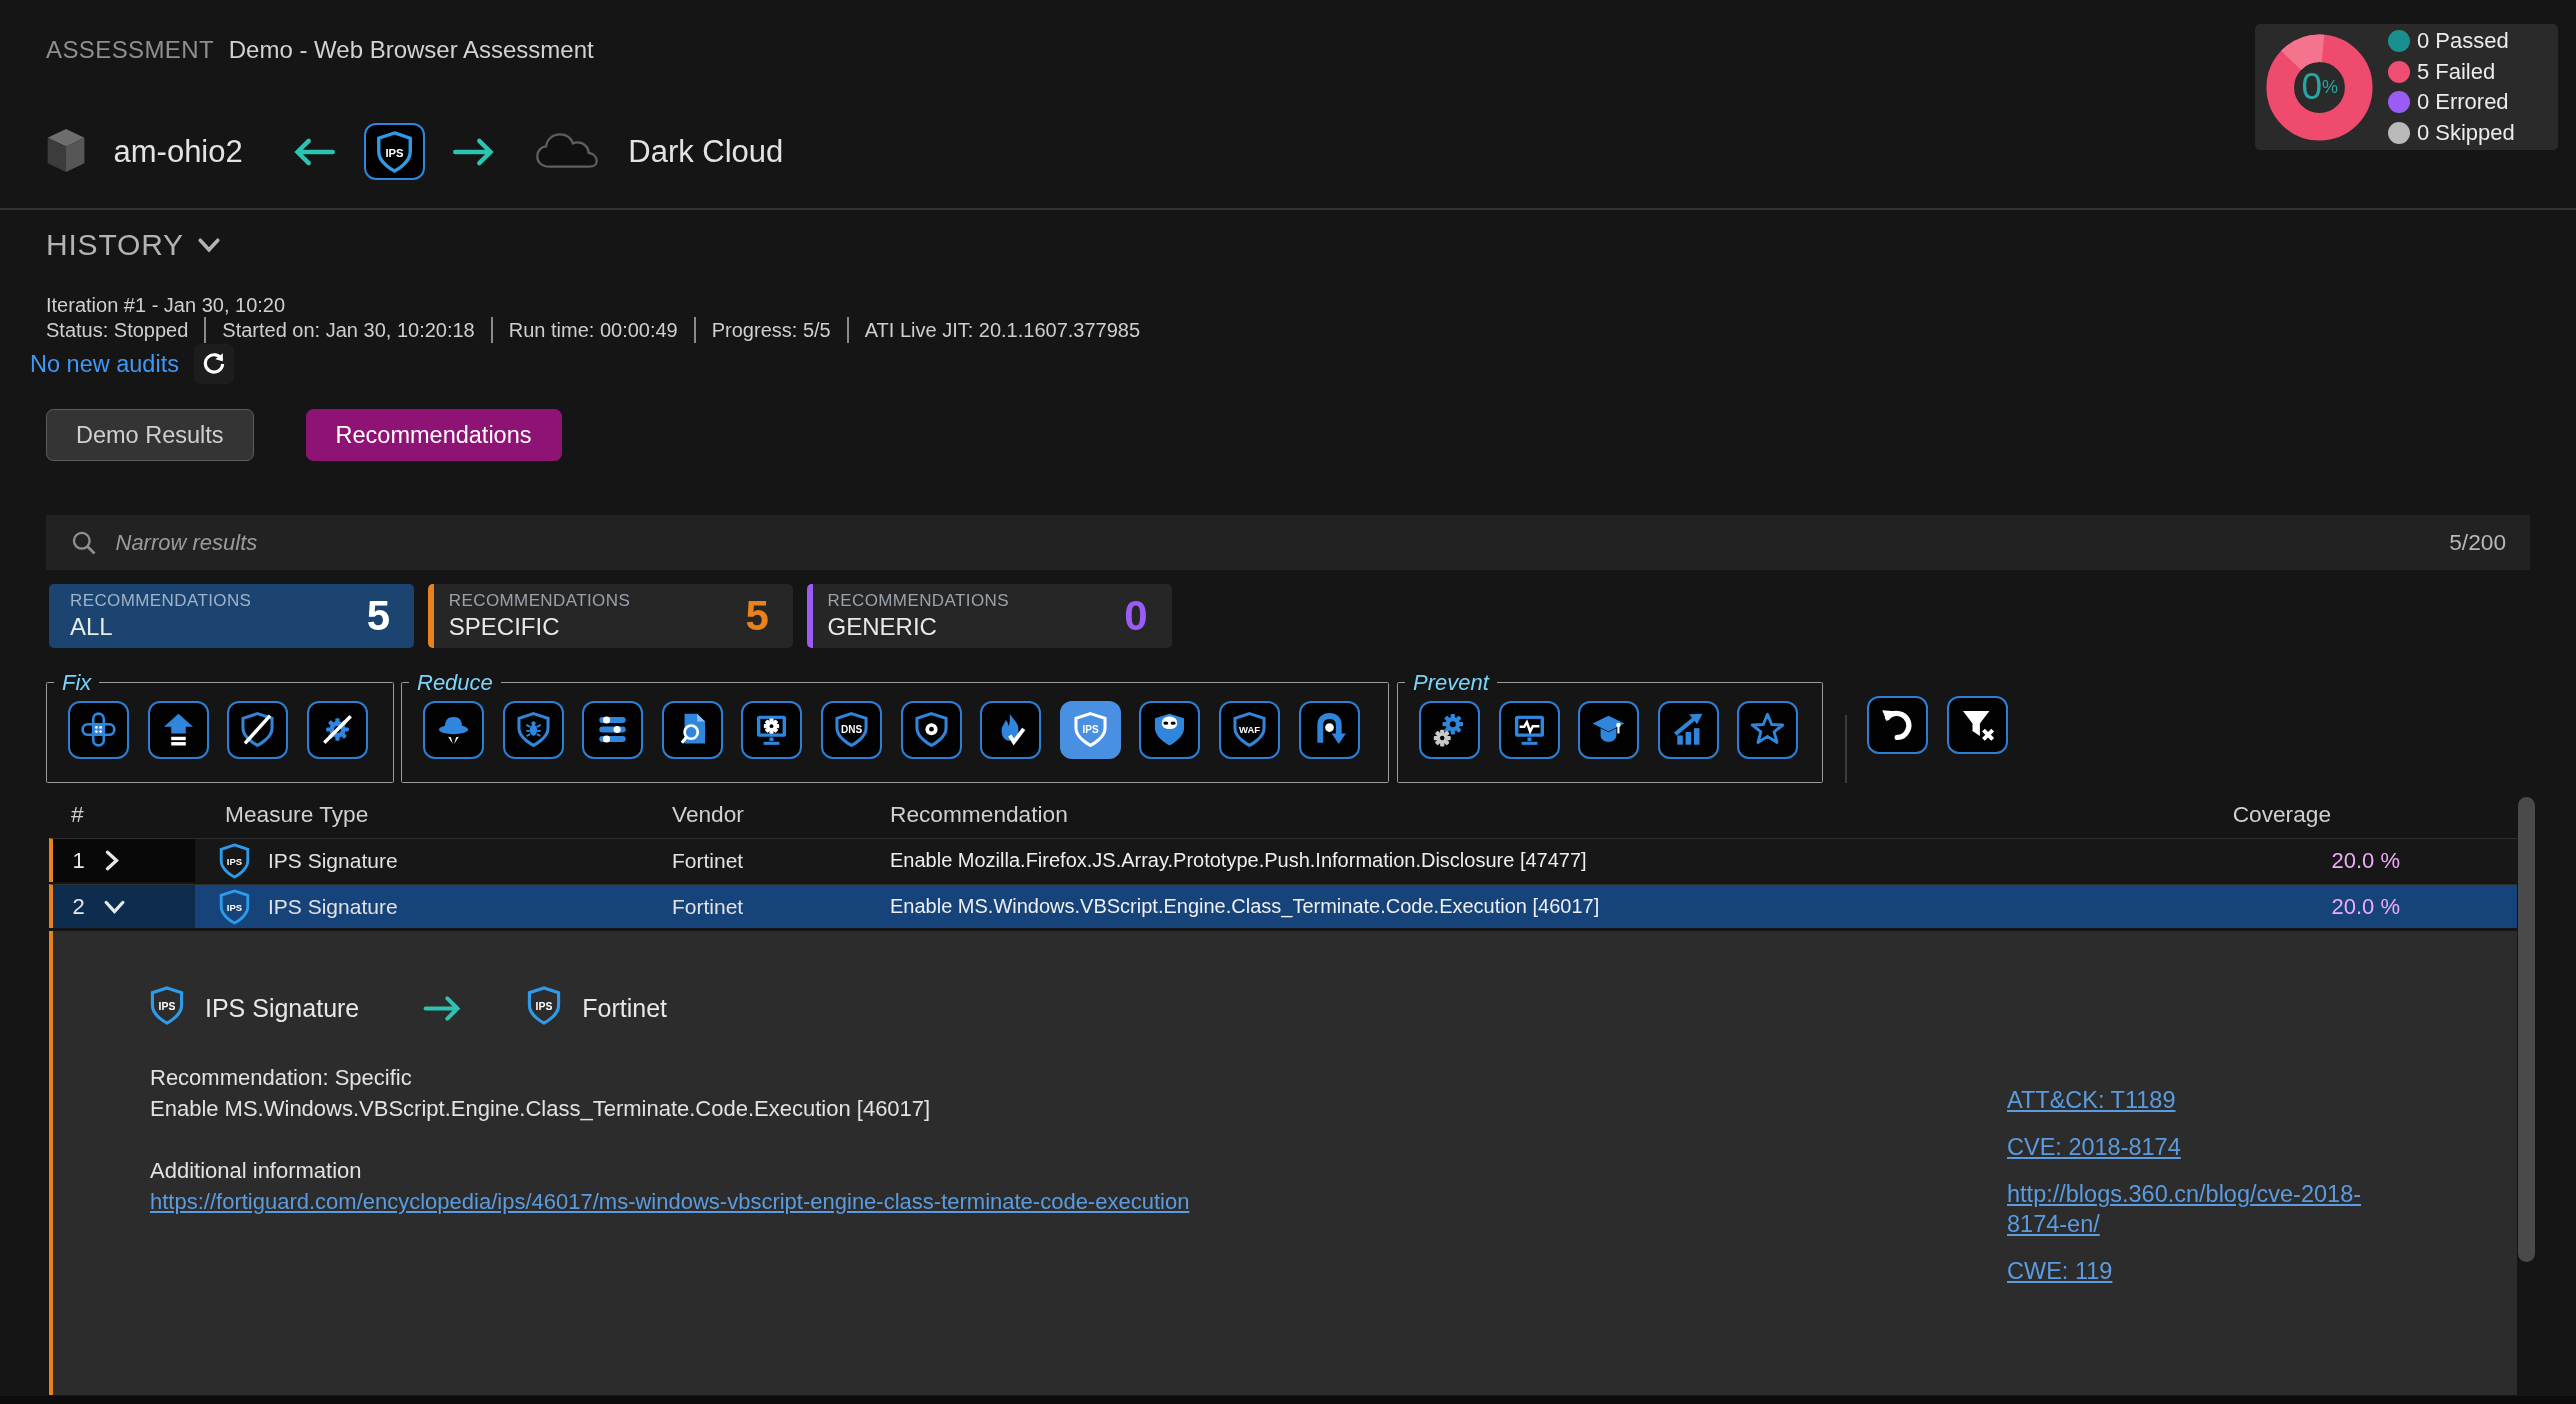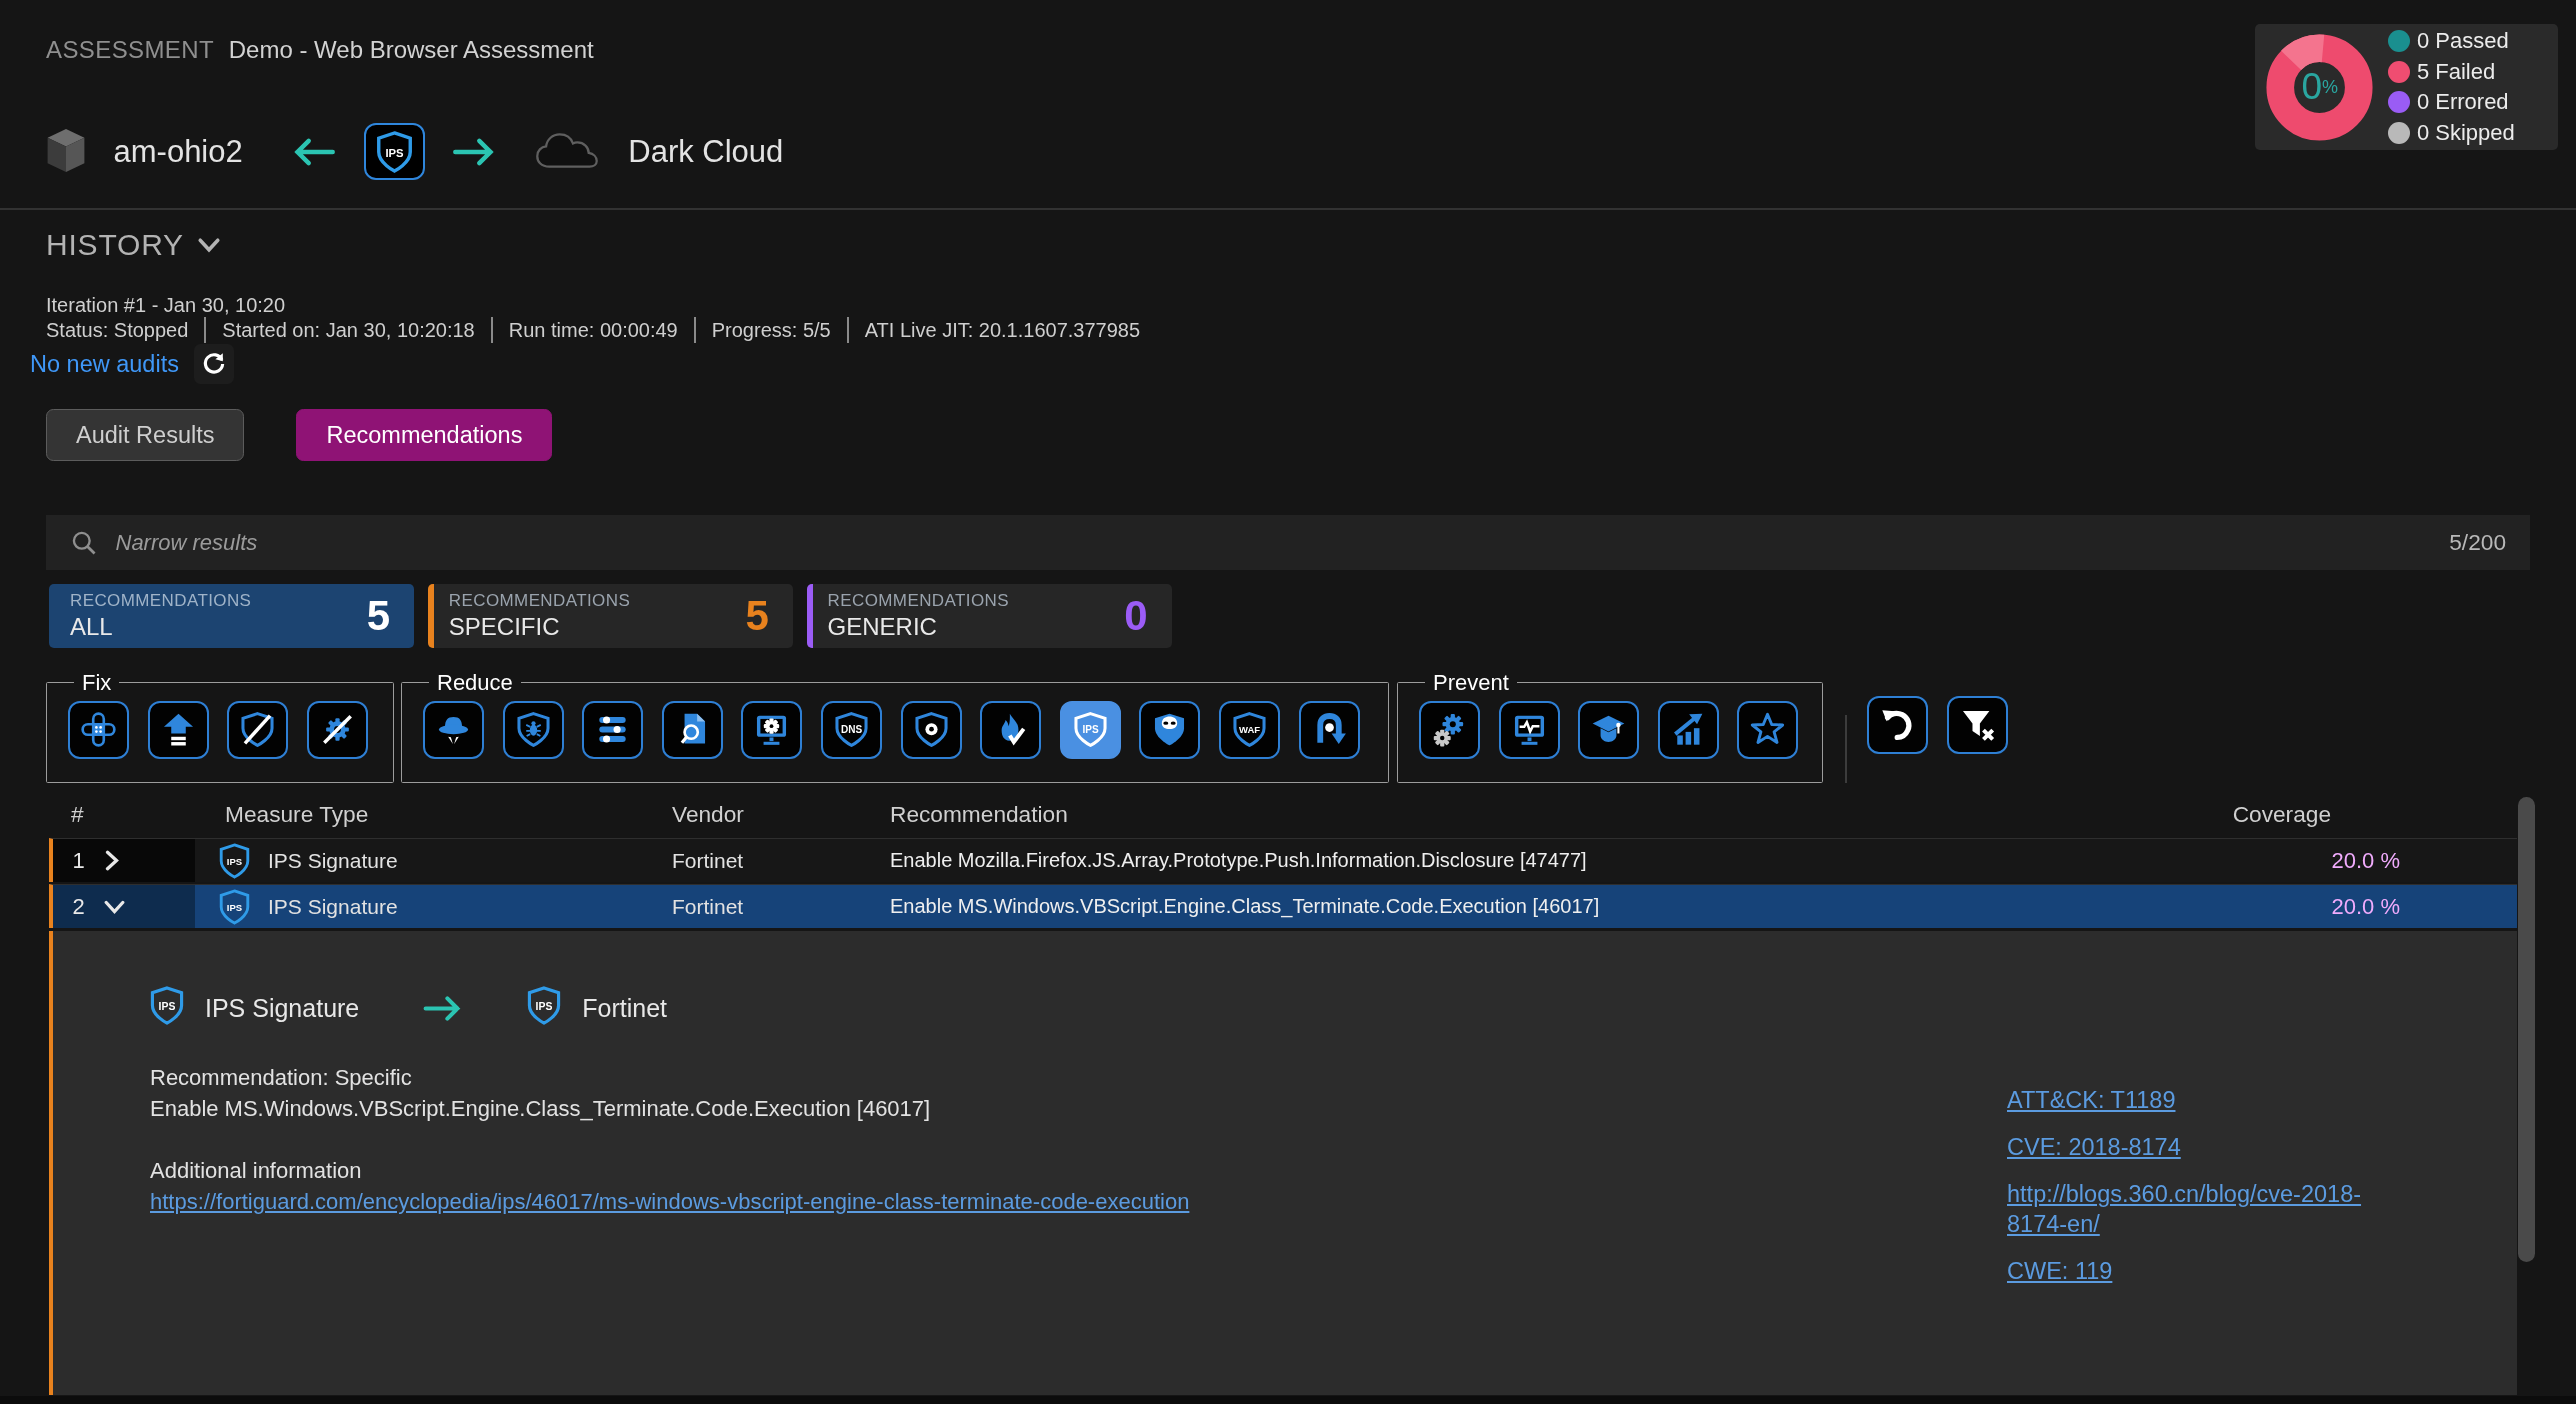--- a/index.html
+++ b/index.html
@@ -65,21 +65,21 @@
   .tabcard .labels { display:flex; flex-direction:column; gap:1.6px; }
   .tabcard .lab { font-size:17px; color:#9aa3ad; letter-spacing:0.4px; }
   .tabcard .sub { font-size:24px; color:#e9e9e9; }
   .tabcard .cnt { margin-left:auto; font-size:42px; font-weight:bold; }
   .tab-all { background:#1c4471; }
   .tab-all .lab { color:#9fb3c8; }
 
   
   .filters { position:absolute; left:0; top:665px; width:2576px; height:126px; }
   fieldset.fgroup { position:absolute; top:4.9px; height:113px; border:1.6px solid #9c9c9c; border-radius:1.6px; }
-  fieldset.fgroup legend { font-size:22px; color:#ffffff; padding:0 8px; margin-left:27px; }
+  fieldset.fgroup legend { font-size:22px; color:#7dd3fc; padding:0 8px; margin-left:7px;font-style:italic; }
   .tilerow { display:flex; gap:18.6px; padding:4.9px 0 0 21px; }
   .tile { width:61px; height:58px; background:#020202; border:2.4px solid #2e7fd4; border-radius:12px;
           display:flex; align-items:center; justify-content:center; cursor:pointer; }
   .tile.tile-selected { background:#4a90e2; border-color:#4a90e2; }
   .filter-sep { position:absolute; left:1845px; top:50px; width:2.4px; height:68px; background:#3c3c3c; }
   .filter-actions { position:absolute; left:1867px; top:31px; display:flex; gap:18.6px; }
 
   
   .table-head { position:absolute; left:53px; top:791px; width:2464px; height:47px; display:grid;
                 grid-template-columns:142px 473px 218px 1fr 413px; align-items:center;
@@ -219,21 +219,21 @@
     <span class="audits-link">No new audits</span>
     <span class="refresh-btn">
       <svg width="26" height="26" viewBox="0 0 28 28">
         <path d="M22.5 9.5 A9.3 9.3 0 1 0 23.3 14" fill="none" stroke="#fff" stroke-width="3.4"></path>
         <polygon points="23.5,2.5 23.5,11 15.5,9" fill="#fff"></polygon>
       </svg>
     </span>
   </div>
 
   <div class="btnrow">
-    <div class="btn btn-audit">Audit Results</div>
+    <div class="btn btn-audit">Demo Results</div>
     <div class="btn btn-reco">Recommendations</div>
   </div>
 
   <div class="searchbar">
     <svg width="27.5" height="27.5" viewBox="0 0 28 28">
       <circle cx="12" cy="12" r="8" fill="none" stroke="#8f8f8f" stroke-width="2.4"></circle>
       <line x1="17.8" y1="17.8" x2="25" y2="25" stroke="#8f8f8f" stroke-width="2.8"></line>
     </svg>
     <input class="search-input" placeholder="Narrow results" style="">
     <span class="search-count">5/200</span>

